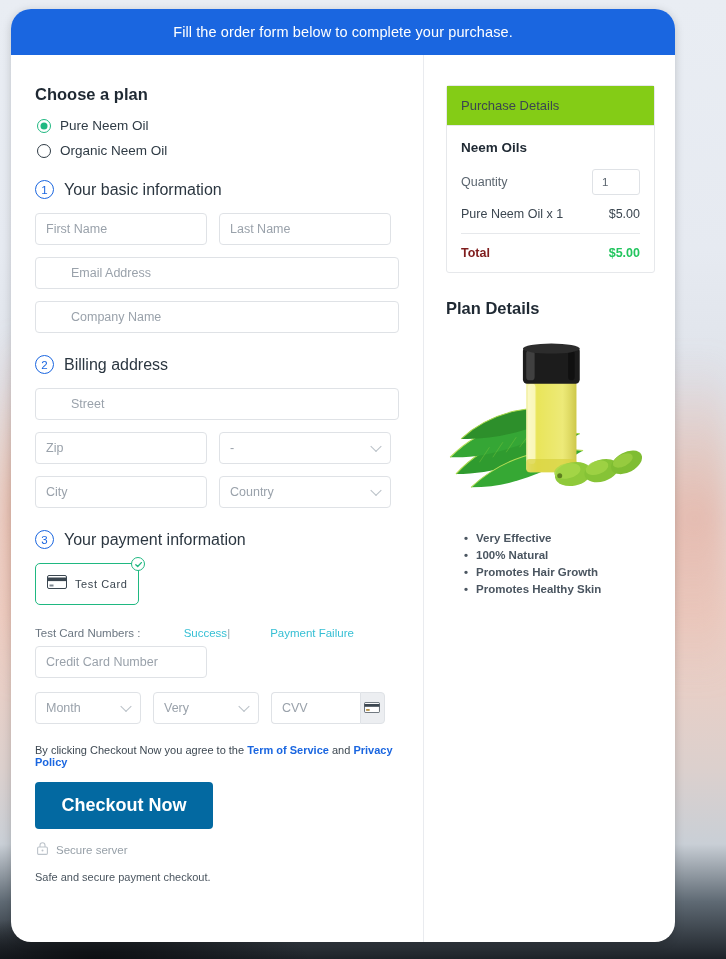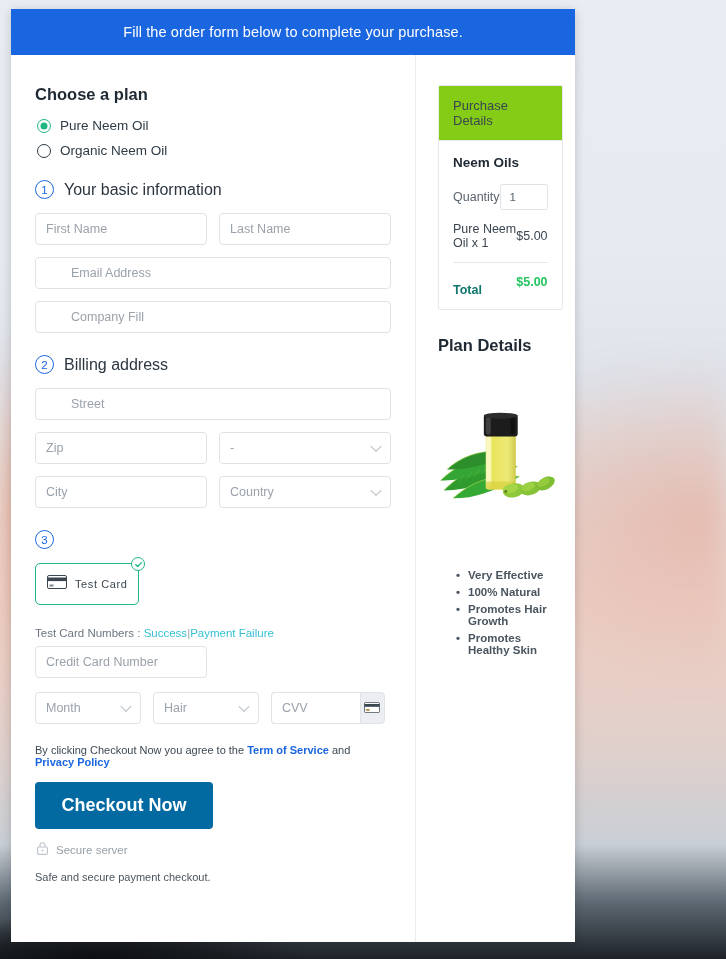--- a/index.html
+++ b/index.html
@@ -27,25 +27,26 @@
                 radial-gradient(ellipse 380px 240px at 96% 52%, rgba(226,150,130,.45), rgba(226,150,130,0) 70%);
     filter: blur(12px);
   }
   .backdrop .darkcorner{
     position:absolute; left:0; bottom:0; width:430px; height:40px;
     background: radial-gradient(ellipse 300px 60px at 22% 100%, #0d0f12 0%, rgba(13,15,18,0) 72%);
   }
 
   .card {
     position:absolute;
-    left:11px; top:9px; width:564px; height:933px;
+    left:11px; top:9px; width:664px; height:933px;
     background:#ffffff;
     box-shadow: 0 2px 10px rgba(0,0,0,.18);
     display:flex; flex-direction:column;
     overflow:hidden;
+    border-radius:20px;
   }
   .banner{
     background:#1a66e0;
     color:#fff;
     text-align:center;
     font-size:14.5px;
     padding:15px 10px;
     letter-spacing:.1px;
   }
   .body { display:flex; flex:1; min-height:0; }
@@ -110,21 +111,21 @@
     position:relative; margin-top:4px;
   }
   .card-tile .tick{
     position:absolute; right:-7px; top:-7px; width:14px;height:14px;
     border-radius:50%; background:#fff; border:1.4px solid #1fb881;
     display:flex;align-items:center;justify-content:center;
   }
   .tile-label{ font-size:11px; color:#3b4650; letter-spacing:.6px; }
 
   .test-nums{ font-size:11.5px; color:#6b7681; margin:22px 0 7px 0; }
-  .test-nums a{ color:#35bfd4; text-decoration:none; }
+  .test-nums a{ color:#35bfd4; text-decoration:none;margin-left:40px; }
   .test-nums .sep{ color:#9aa2ab; }
 
   .terms{ font-size:11px; color:#3d4852; margin:20px 0 14px 0; }
   .terms a{ color:#1a66e0; text-decoration:none; font-weight:bold; }
 
   .checkout-btn{
     background:#0369a1; color:#fff; border:none; border-radius:4px;
     font-size:18px; font-weight:bold; padding:13px 0; width:178px;
     cursor:pointer; font-family:inherit;
   }
@@ -139,21 +140,21 @@
   .pd-body{ padding:14px 14px 12px 14px; }
   .pd-title{ font-size:13.5px; font-weight:bold; color:#1f2933; margin-bottom:14px; }
   .pd-row{ display:flex; align-items:center; justify-content:space-between;
            margin-bottom:12px; font-size:12.5px; color:#5a646e; }
   .qty-box{ width:48px;height:26px;border:1px solid #dfe2e6;border-radius:3px;
             display:flex;align-items:center;padding-left:9px;font-size:11.5px;color:#5a646e; }
   .pd-item{ color:#3b4650; }
   .pd-price{ color:#3b4650; }
   .pd-div{ height:1px; background:#e6e8eb; margin:4px 0 12px 0; }
   .pd-total{ display:flex;justify-content:space-between;font-size:12.5px; }
-  .pd-total .lbl{ font-weight:bold; color:#0f766e;margin-top:8px; }
+  .pd-total .lbl{ font-weight:bold; color:#7f1d1d; }
   .pd-total .amt{ font-weight:bold; color:#22c55e; }
 
   .plan-title{ font-size:16.5px; font-weight:bold; color:#1f2933; margin:26px 0 0 0; }
   .prod-img{ width:100%; height:198px; position:relative; margin-top:6px; }
   .bullets{ margin:10px 0 0 18px; padding:0; list-style:none; }
   .bullets li{ font-size:11.5px; font-weight:bold; color:#4a5560;
                margin-bottom:5px; position:relative; padding-left:12px; }
   .bullets li:before{ content:"•"; position:absolute; left:0; color:#4a5560; }
 </style>
 </head>
@@ -189,21 +190,21 @@
       </div>
 
       <div class="row">
         <div class="fld w-half">First Name</div>
         <div class="fld w-half">Last Name</div>
       </div>
       <div class="row">
         <div class="fld w-full">Email Address</div>
       </div>
       <div class="row">
-        <div class="fld w-full">Company Fill</div>
+        <div class="fld w-full">Company Name</div>
       </div>
 
       
       <div class="step">
         <div class="step-num">2</div>
         <div class="step-text">Billing address</div>
       </div>
 
       <div class="row">
         <div class="fld w-full">Street</div>
@@ -219,20 +220,21 @@
         <div class="fld w-half">City</div>
         <div class="fld w-half sel">
           <span>Country</span>
           <span class="chev"></span>
         </div>
       </div>
 
       
       <div class="step">
         <div class="step-num">3</div>
+        <div class="step-text">Your payment information</div>
       </div>
 
       <div class="card-tile">
         <span>
           <svg width="20" height="14" viewBox="0 0 20 14">
             <rect x="0.5" y="0.5" width="19" height="13" rx="1.5" fill="#fff" stroke="#3b4650"></rect>
             <rect x="0.5" y="2.5" width="19" height="3.6" fill="#3b4650"></rect>
             <rect x="2.5" y="9.5" width="4" height="2" fill="#7d8791"></rect>
           </svg>
         </span>
@@ -252,21 +254,21 @@
       <div class="row">
         <div class="fld w-half">Credit Card Number</div>
       </div>
 
       <div class="row" style="margin-top:14px">
         <div class="fld sel" style="width:106px;flex:none">
           <span>Month</span>
           <span class="chev"></span>
         </div>
         <div class="fld sel" style="width:106px;flex:none">
-          <span>Hair</span>
+          <span>Very</span>
           <span class="chev"></span>
         </div>
         <div class="cvv-wrap">
           <div class="fld">CVV</div>
           <div class="cvv-btn">
             <span>
               <svg width="16" height="11" viewBox="0 0 20 14">
                 <rect x="0.5" y="0.5" width="19" height="13" rx="1.5" fill="#fff" stroke="#3b4650"></rect>
                 <rect x="0.5" y="2.5" width="19" height="3.6" fill="#3b4650"></rect>
                 <rect x="2.5" y="9" width="4.5" height="2.2" fill="#b08a3a"></rect>

